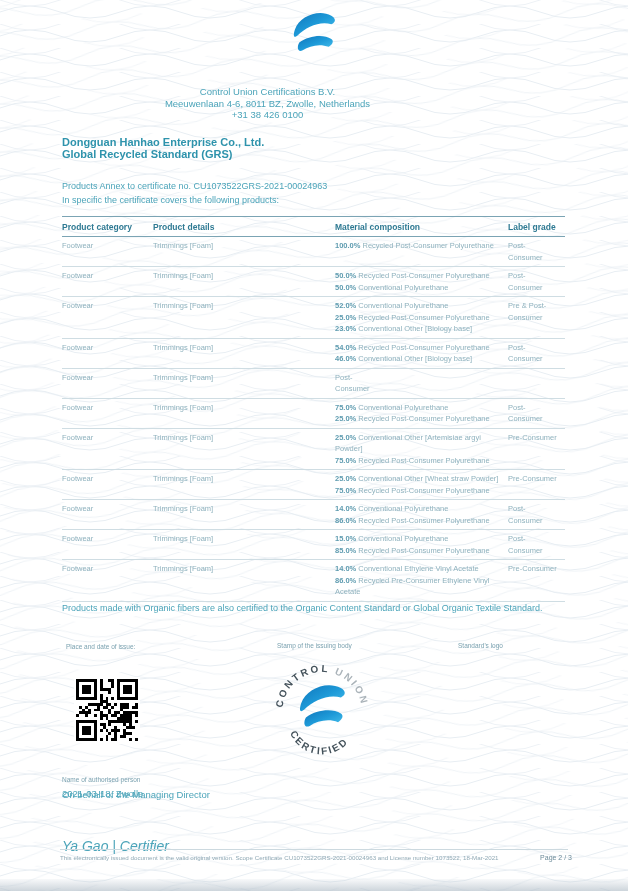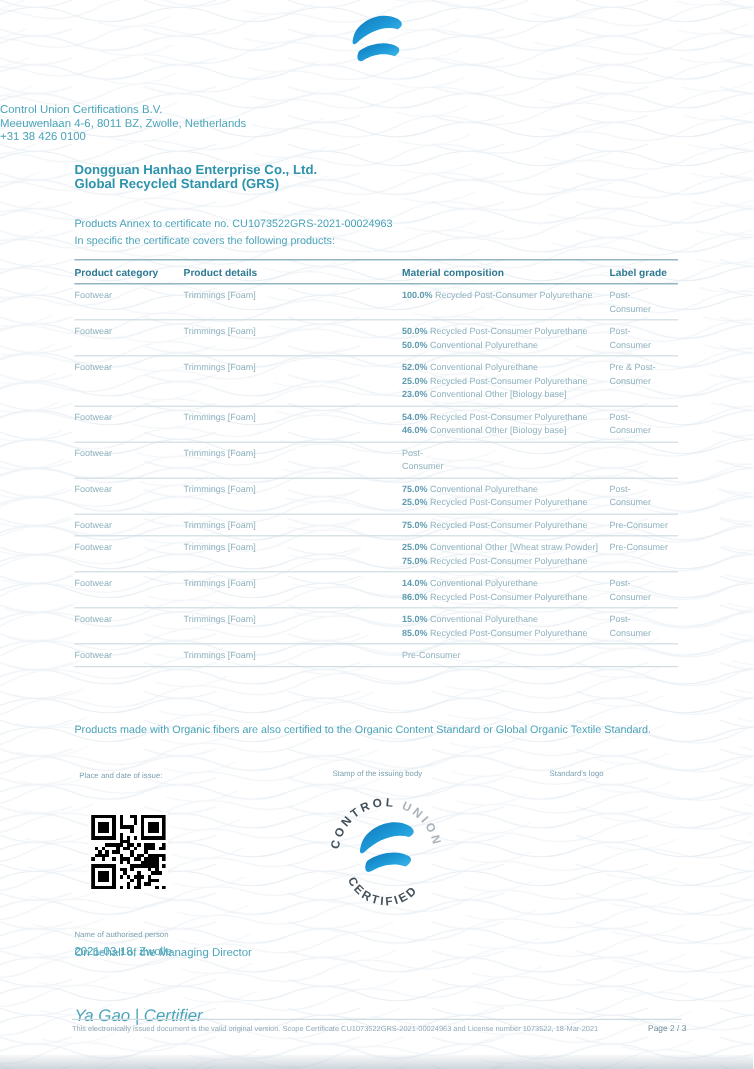--- a/index.html
+++ b/index.html
@@ -10,21 +10,21 @@
   .bg-pattern{position:absolute;left:0;top:0;width:628px;height:891px;z-index:0;pointer-events:none;}
   .bottom-band{position:absolute;left:0;bottom:0;width:628px;height:12px;z-index:2;
     background:linear-gradient(to bottom,rgba(206,215,223,0.15),rgba(164,178,190,0.55));}
 
   .content{position:absolute;left:0;top:0;width:628px;height:891px;z-index:1;}
 
   
   .top-logo{position:absolute;left:288px;top:8px;width:52px;height:50px;}
 
   
-  .org-header{position:absolute;left:0;top:86px;width:535px;
+  .org-header{position:absolute;left:0;top:86px;width:535px;text-align:center;
     color:#4ba4b9;font-size:9.5px;line-height:11.5px;}
 
   
   .company-block{position:absolute;left:62px;top:136px;color:#2e93ac;font-weight:bold;
     font-size:11px;line-height:12px;}
 
   
   .annex-block{position:absolute;left:62px;top:179px;color:#4ba4b9;font-size:9px;line-height:14px;}
 
   
@@ -174,20 +174,21 @@
             <div class="cell c2">
               <div class="comp-line"><span class="pct">75.0%</span><span class="mat"> Conventional Polyurethane</span></div>
               <div class="comp-line"><span class="pct">25.0%</span><span class="mat"> Recycled Post-Consumer Polyurethane</span></div>
             </div>
             <div class="cell c3">Post-Consumer</div>
           </div>
           <div class="trow">
             <div class="cell c0">Footwear</div>
             <div class="cell c1">Trimmings [Foam]</div>
             <div class="cell c2">
+              <div class="comp-line"><span class="pct">25.0%</span><span class="mat"> Conventional Other [Artemisiae argyi Powder]</span></div>
               <div class="comp-line"><span class="pct">75.0%</span><span class="mat"> Recycled Post-Consumer Polyurethane</span></div>
             </div>
             <div class="cell c3">Pre-Consumer</div>
           </div>
           <div class="trow">
             <div class="cell c0">Footwear</div>
             <div class="cell c1">Trimmings [Foam]</div>
             <div class="cell c2">
               <div class="comp-line"><span class="pct">25.0%</span><span class="mat"> Conventional Other [Wheat straw Powder]</span></div>
               <div class="comp-line"><span class="pct">75.0%</span><span class="mat"> Recycled Post-Consumer Polyurethane</span></div>
@@ -208,20 +209,24 @@
             <div class="cell c1">Trimmings [Foam]</div>
             <div class="cell c2">
               <div class="comp-line"><span class="pct">15.0%</span><span class="mat"> Conventional Polyurethane</span></div>
               <div class="comp-line"><span class="pct">85.0%</span><span class="mat"> Recycled Post-Consumer Polyurethane</span></div>
             </div>
             <div class="cell c3">Post-Consumer</div>
           </div>
           <div class="trow">
             <div class="cell c0">Footwear</div>
             <div class="cell c1">Trimmings [Foam]</div>
+            <div class="cell c2">
+              <div class="comp-line"><span class="pct">14.0%</span><span class="mat"> Conventional Ethylene Vinyl Acetate</span></div>
+              <div class="comp-line"><span class="pct">86.0%</span><span class="mat"> Recycled Pre-Consumer Ethylene Vinyl Acetate</span></div>
+            </div>
             <div class="cell c3">Pre-Consumer</div>
           </div>
         </div>
     </div>
 
     <div class="organic-note">Products made with Organic fibers are also certified to the Organic Content Standard or Global Organic Textile Standard.</div>
 
     <div class="small-label lbl-place">Place and date of issue:</div>
     <div class="small-label lbl-stamp">Stamp of the issuing body</div>
     <div class="small-label lbl-logo">Standard's logo</div>

